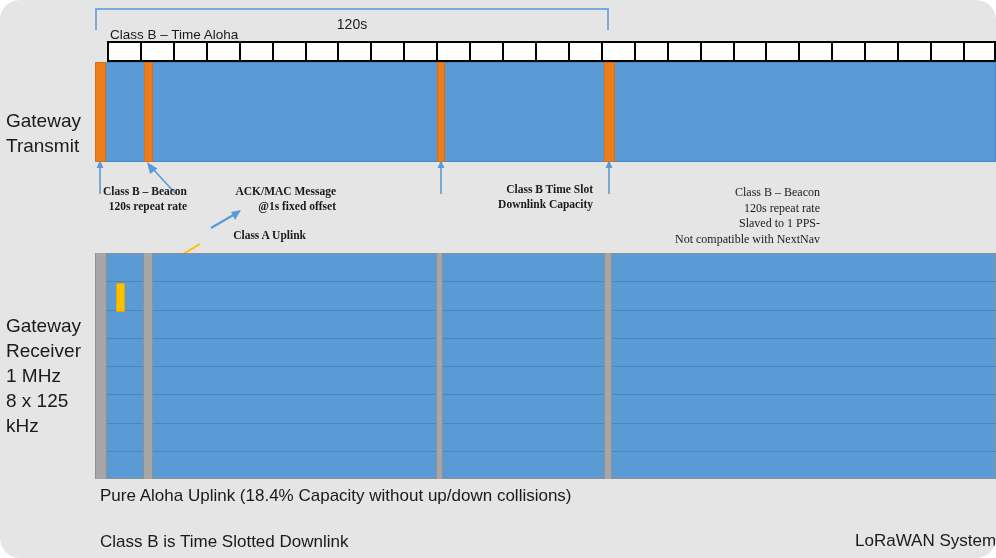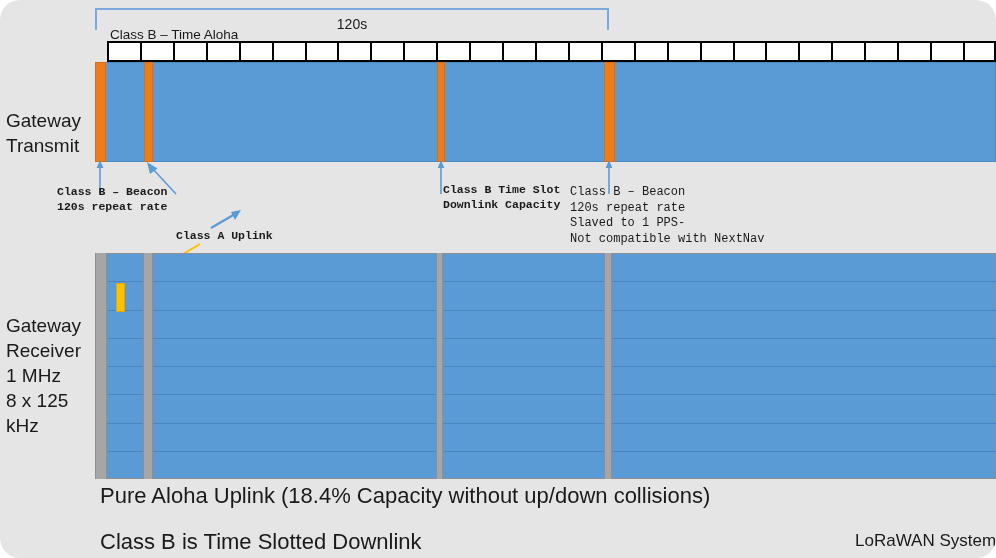--- a/index.html
+++ b/index.html
@@ -102,27 +102,28 @@
     font-family: "Liberation Sans", sans-serif;
   }
 
   
   .callout {
     font-size: 11.5px;
     line-height: 15px;
     color: #1a1a1a;
     white-space: pre-line;
     font-weight: bold;
-    font-family: Liberation Mono, monospace;
+    font-family: Liberation Serif, serif;
+    text-align: right;
   }
   .callout.plain { font-weight: normal; }
 
   
   .notes {
-    font-size: 22px;
+    font-size: 17px;
     line-height: 23.5px;
     color: #1a1a1a;
     white-space: pre-line;
   }
   .footer-title {
     font-size: 17px;
     color: #1a1a1a;
     white-space: nowrap;
   }
 
@@ -203,20 +204,22 @@
   </svg>
 
   <svg class="abs" width="60" height="30" style="left:205px; top:208px;">
     <line x1="6" y1="20" x2="30" y2="6" stroke="#5b9bd5" stroke-width="2.2"></line>
     <polygon points="36,2 26,4 30,12" fill="#5b9bd5"></polygon>
   </svg>
 
   <div class="abs callout" style="left:57px; top:184px; width:130px;">Class B – Beacon
 120s repeat rate</div>
 
+  <div class="abs callout" style="left:176px; top:184px; width:160px;">ACK/MAC Message
+@1s fixed offset</div>
 
   <div class="abs callout" style="left:148px; top:228px; width:130px;margin-left:28px;">Class A Uplink</div>
 
   <div class="abs callout" style="left:443px; top:182px; width:150px;">Class B Time Slot
 Downlink Capacity</div>
 
   <div class="abs callout plain" style="left:570px; top:185px; width:250px; font-size:12px; line-height:15.5px;">Class B – Beacon
 120s repeat rate
 Slaved to 1 PPS-
 Not compatible with NextNav</div>

